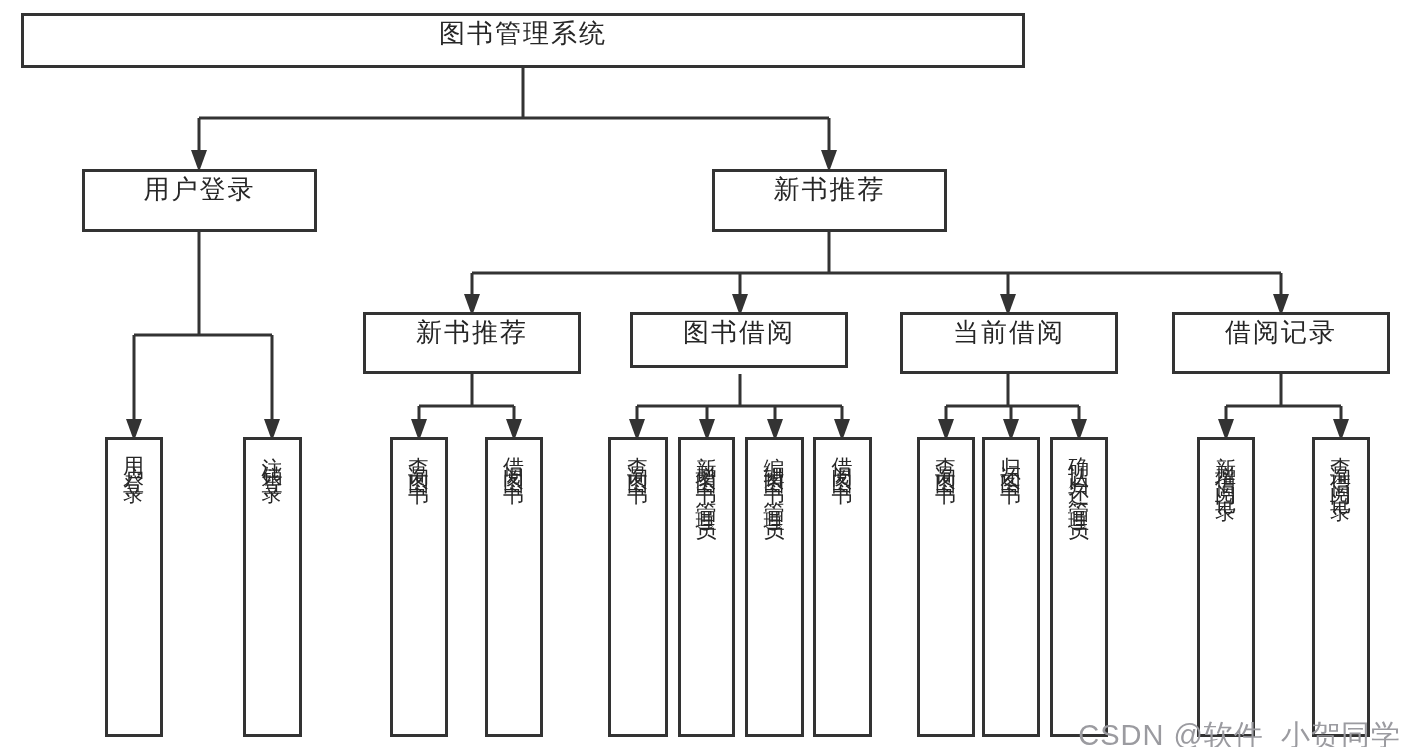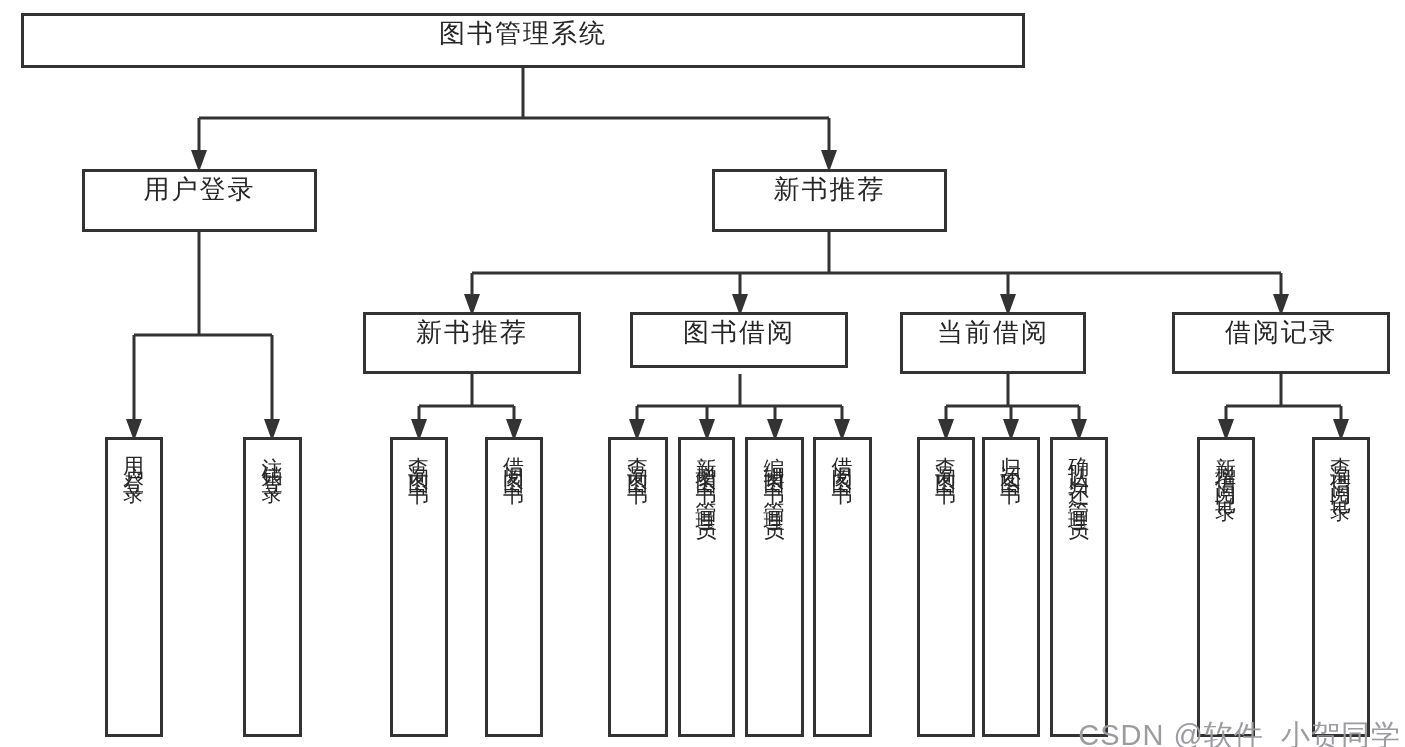--- a/index.html
+++ b/index.html
@@ -70,21 +70,21 @@
   <div class="node" style="left:712px;top:169px;width:235px;height:63px">
     <span class="hlabel">新书推荐</span>
   </div>
 
   <div class="node" style="left:363px;top:312px;width:218px;height:62px">
     <span class="hlabel">新书推荐</span>
   </div>
   <div class="node" style="left:630px;top:312px;width:218px;height:56px">
     <span class="hlabel">图书借阅</span>
   </div>
-  <div class="node" style="left:900px;top:312px;width:186px;height:62px">
+  <div class="node" style="left:900px;top:312px;width:218px;height:62px">
     <span class="hlabel">当前借阅</span>
   </div>
   <div class="node" style="left:1172px;top:312px;width:218px;height:62px">
     <span class="hlabel">借阅记录</span>
   </div>
 
   <div class="node leaf" style="left:105px;top:437px;width:58px;height:300px">
     <span class="vtext">用户登录</span>
   </div>
   <div class="node leaf" style="left:243px;top:437px;width:59px;height:300px">

